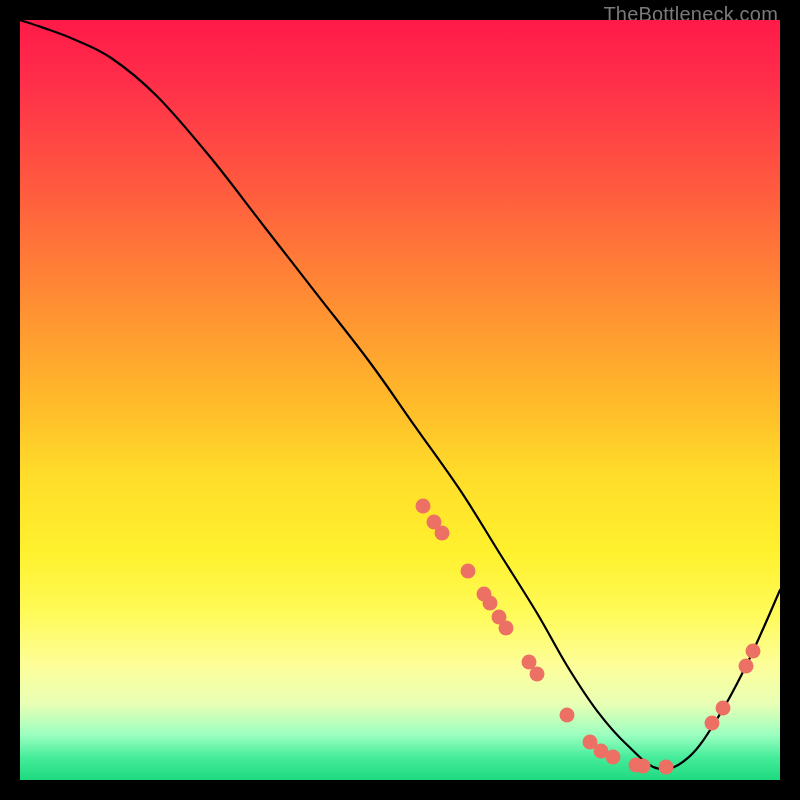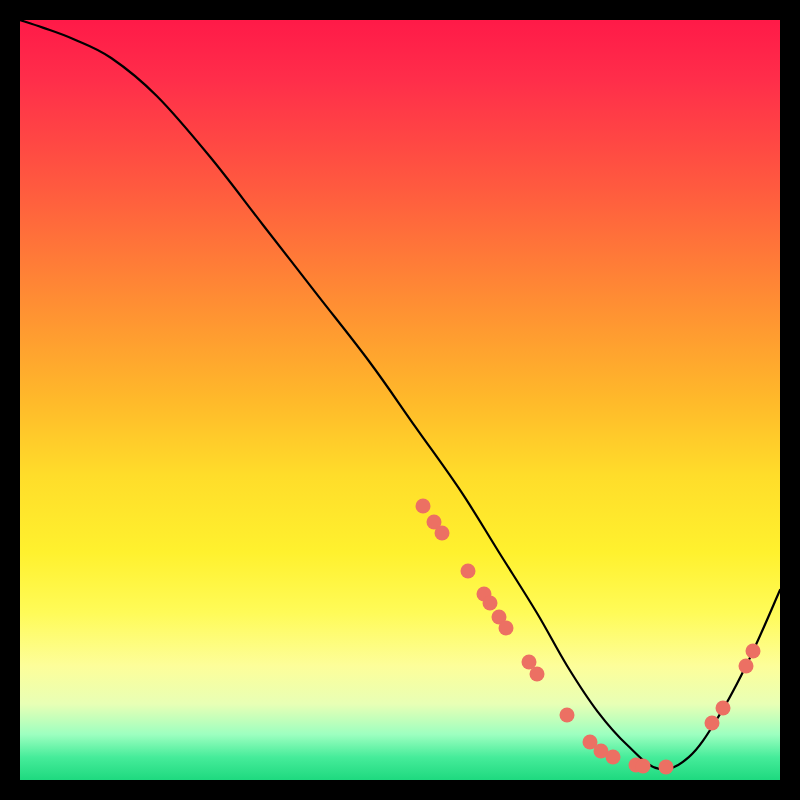--- a/index.html
+++ b/index.html
@@ -67,20 +67,21 @@
     font-size: 20px;
     font-weight: 500;
     letter-spacing: 0.2px;
   }
 </style>
 </head>
 <body>
 
 <div class="stage">
 
+  <div class="attribution">TheBottleneck.com</div>
 
   <div class="plot-area">
 
     <div class="gradient"></div>
 
     <svg class="curve-layer" viewBox="0 0 760 760" preserveAspectRatio="none">
       <path id="curve-path" fill="none" stroke="#000" stroke-width="2.2" stroke-linecap="round" stroke-linejoin="round" d="M 0.00 0.00 C 4.10 1.37, 13.22 4.18, 22.80 7.60 C 32.38 11.02, 40.89 13.53, 53.20 19.00 C 65.51 24.47, 76.15 27.74, 91.20 38.00 C 106.25 48.26, 119.02 58.22, 136.80 76.00 C 154.58 93.78, 170.85 113.54, 190.00 136.80 C 209.15 160.06, 224.05 180.58, 243.20 205.20 C 262.35 229.82, 277.25 248.98, 296.40 273.60 C 315.55 298.22, 331.82 318.06, 349.60 342.00 C 367.38 365.94, 378.78 383.34, 395.20 406.60 C 411.62 429.86, 425.75 448.63, 440.80 471.20 C 455.85 493.77, 465.12 510.11, 478.80 532.00 C 492.48 553.89, 504.49 572.28, 516.80 592.80 C 529.11 613.32, 536.26 628.22, 547.20 646.00 C 558.14 663.78, 566.66 677.24, 577.60 691.60 C 588.54 705.96, 597.06 715.54, 608.00 725.80 C 618.94 736.06, 627.46 746.55, 638.40 748.60 C 649.34 750.65, 657.86 746.78, 668.80 737.20 C 679.74 727.62, 688.26 713.18, 699.20 695.40 C 710.14 677.62, 718.66 660.97, 729.60 638.40 C 740.54 615.83, 754.53 582.31, 760.00 570.00"></path>
     </svg>
 
     <div class="points-layer" id="points-layer">

